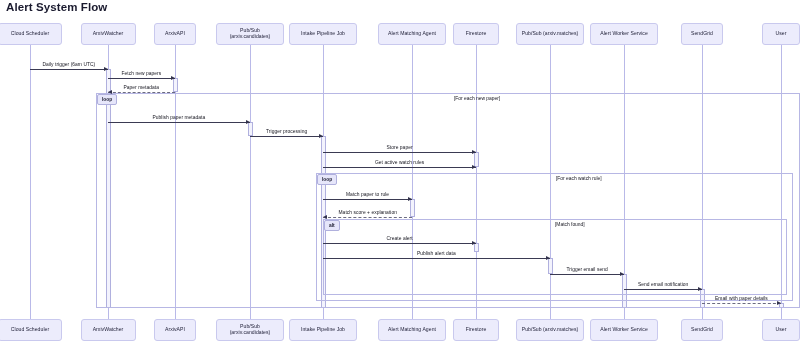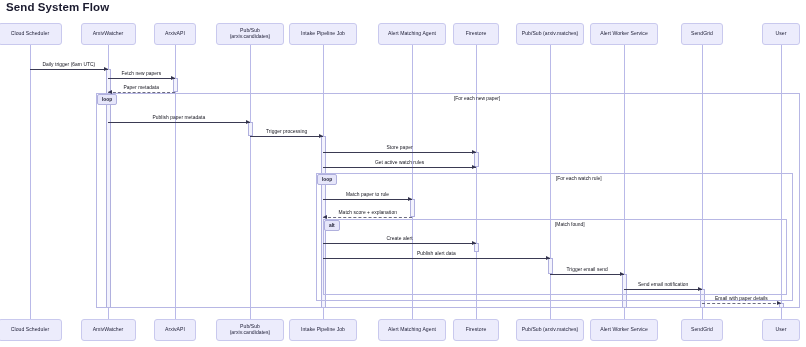--- a/index.html
+++ b/index.html
@@ -112,21 +112,21 @@
   .fragment-cond {
     position: absolute;
     font-size: 4.9px;
     color: #15151f;
     white-space: nowrap;
   }
 </style>
 </head>
 <body>
 
-<div id="diagram-title">Send System Flow</div>
+<div id="diagram-title">Alert System Flow</div>
 
 <div id="canvas">
     <div class="lifeline" style="left: 30px; top: 45px; height: 274px;"></div>
     <div class="lifeline" style="left: 108px; top: 45px; height: 274px;"></div>
     <div class="lifeline" style="left: 175px; top: 45px; height: 274px;"></div>
     <div class="lifeline" style="left: 250px; top: 45px; height: 274px;"></div>
     <div class="lifeline" style="left: 323px; top: 45px; height: 274px;"></div>
     <div class="lifeline" style="left: 412px; top: 45px; height: 274px;"></div>
     <div class="lifeline" style="left: 476px; top: 45px; height: 274px;"></div>
     <div class="lifeline" style="left: 550px; top: 45px; height: 274px;"></div>

